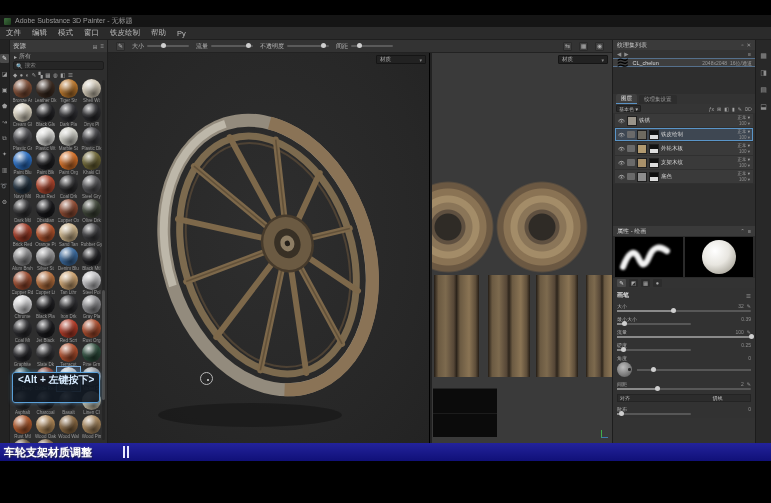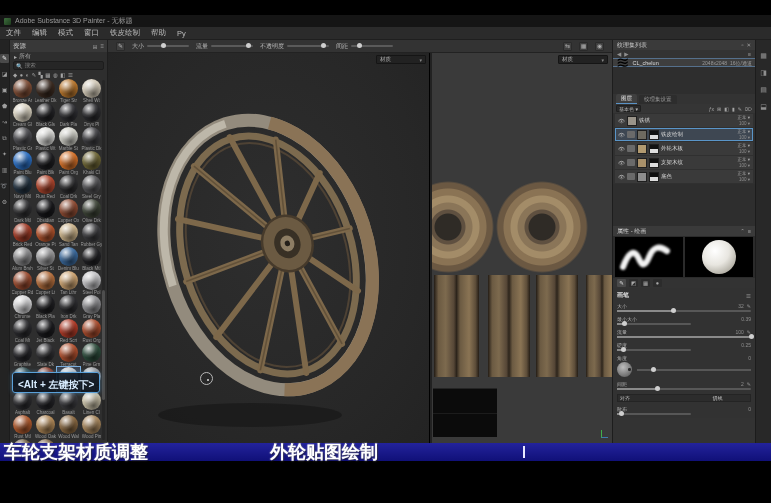--- a/index.html
+++ b/index.html
@@ -129,28 +129,28 @@
   .centerrow .plbl{font-size:5px;color:#b0b0b0;padding-left:2px;flex:1;}
   .centerrow .cv{font-size:5px;color:#cfcfcf;flex:1;text-align:center;}
 
   
   #dock{left:755px;top:40px;width:16px;height:403px;background:#282828;border-left:1px solid #1c1c1c;display:flex;flex-direction:column;align-items:center;padding-top:12px;gap:9px;}
   #dock .d{font-size:7px;color:#8f8f8f;}
 
   
   #bluebar{left:0;top:443px;width:771px;height:18px;background:linear-gradient(#23239c,#101078);display:flex;align-items:center;}
   #bluebar .seg{position:relative;height:100%;display:flex;align-items:center;}
-  #bluebar .seg .sl{font-size:18px;font-weight:bold;color:#fff;text-shadow:0 0 2px rgba(255,255,255,.45), 1px 1px 1px rgba(0,0,0,.6);white-space:nowrap;}
+  #bluebar .seg .sl{font-size:11px;font-weight:bold;color:#fff;text-shadow:0 0 2px rgba(255,255,255,.45), 1px 1px 1px rgba(0,0,0,.6);white-space:nowrap;}
   #seg0{width:122px;padding-left:4px;}
   #seg1{width:396px;justify-content:center;}
   #seg2{width:253px;justify-content:center;}
   .tl-div{width:0;height:12px;border-left:2px dashed #e8e8ff;margin:0 1px;}
 
   
-  #tooltip{left:12px;top:372px;height:21px;background:rgba(16,24,34,.92);border:1px solid #5aa0d8;border-radius:3px;display:flex;align-items:flex-end;padding:0 5px;z-index:60;box-shadow:0 0 4px rgba(90,160,216,.5);}
+  #tooltip{left:12px;top:372px;height:31px;background:rgba(16,24,34,.92);border:1px solid #5aa0d8;border-radius:3px;display:flex;align-items:flex-start;padding:0 5px;z-index:60;box-shadow:0 0 4px rgba(90,160,216,.5);}
   #tooltip .tt{font-size:10px;font-weight:bold;color:#d8ecff;white-space:nowrap;}
 
   svg{display:block;}
 </style>
 </head>
 <body>
 
 <div id="app">
 
   <div class="abs" id="titlebar">
@@ -752,23 +752,20 @@
       <div class="d">◨</div>
       <div class="d">▤</div>
       <div class="d">⬓</div>
     </div>
 
   <div class="abs" id="bluebar">
       <div class="seg" id="seg0">
         <span class="sl">车轮支架材质调整</span>
       </div>
       <div class="tl-div"></div>
-      <div class="seg" id="seg1">
-        <span class="sl">外轮贴图绘制</span>
-      </div>
       <div class="tl-div"></div>
     </div>
 
   <div class="abs" id="tooltip">
     <span class="tt">&lt;Alt + 左键按下&gt;</span>
   </div>
 
 </div>
 
 </body></html>

